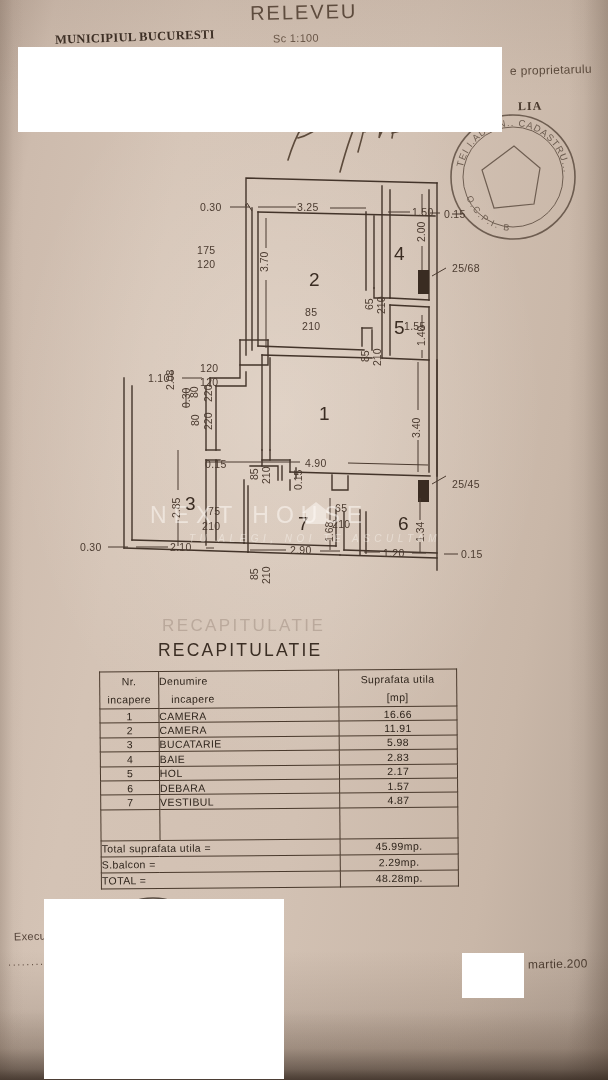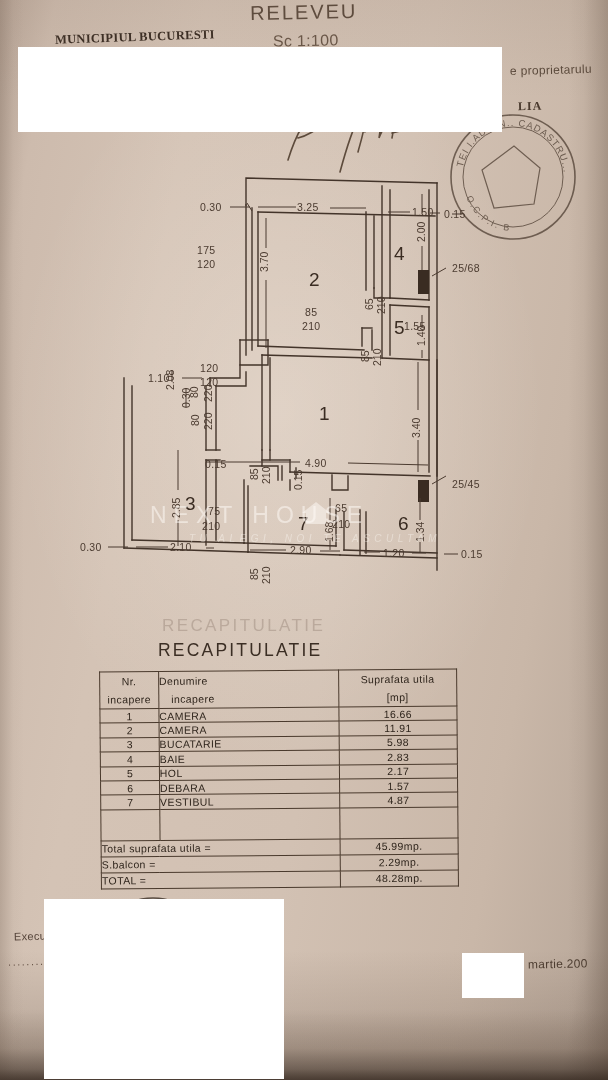--- a/index.html
+++ b/index.html
@@ -49,21 +49,21 @@
     white-space:nowrap;
     letter-spacing:.3px;
   }
   .serif{font-family:"Liberation Serif", serif;font-weight:bold;}
 
   
   #releveu-title{
     left:250px;top:1px;font-size:20px;letter-spacing:2px;color:#5e4c3e;
     transform:rotate(-1.2deg);
   }
-  #scale-label{left:273px;top:32px;font-size:16px;color:#6a5748;transform:rotate(-1deg);}
+  #scale-label{left:273px;top:32px;font-size:11px;color:#6a5748;transform:rotate(-1deg);}
   #municipiu{left:55px;top:30px;font-size:12.5px;color:#3e3026;transform:rotate(-2deg);}
   #sector{left:72px;top:45px;font-size:12.5px;color:#3e3026;transform:rotate(-2deg);}
   #proprietar{left:510px;top:63px;font-size:12px;color:#5b4a3c;transform:rotate(-1.5deg);}
   #nume{left:518px;top:99px;font-size:12px;color:#4a3a2e;transform:rotate(-1.5deg);letter-spacing:1px;}
 
   
   #signature{
     position:absolute;left:280px;top:100px;width:170px;height:75px;
     pointer-events:none;
   }

